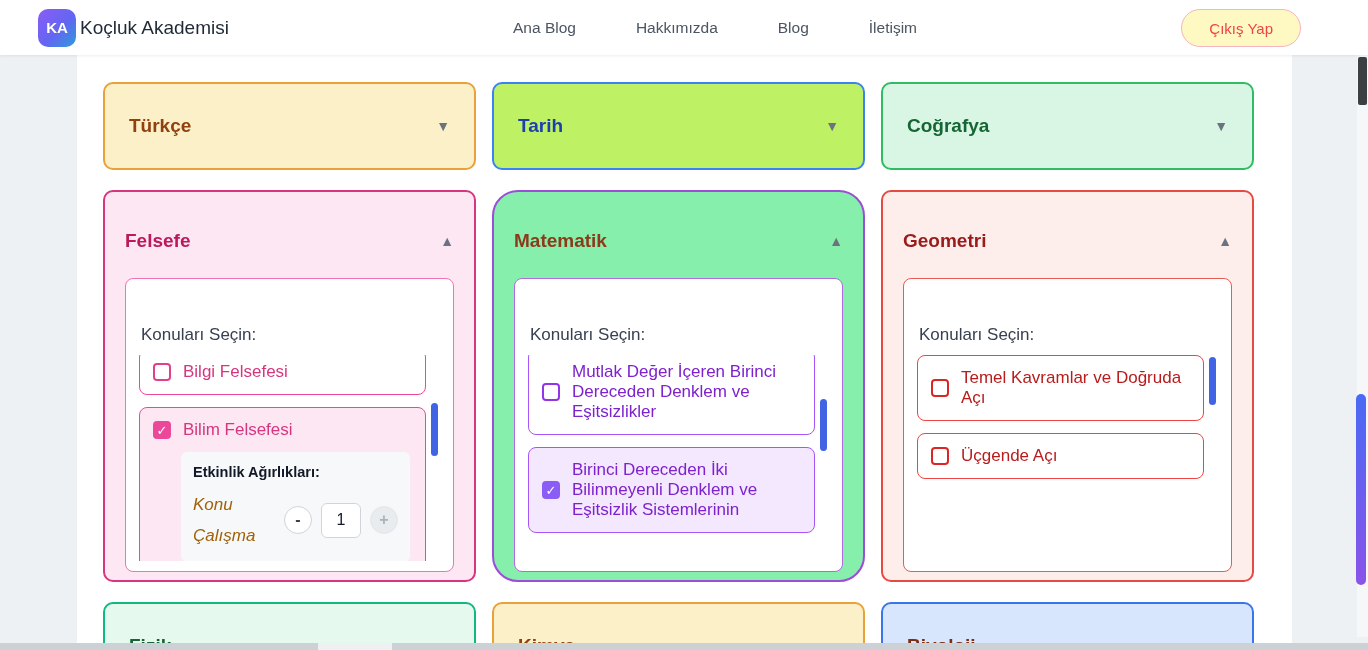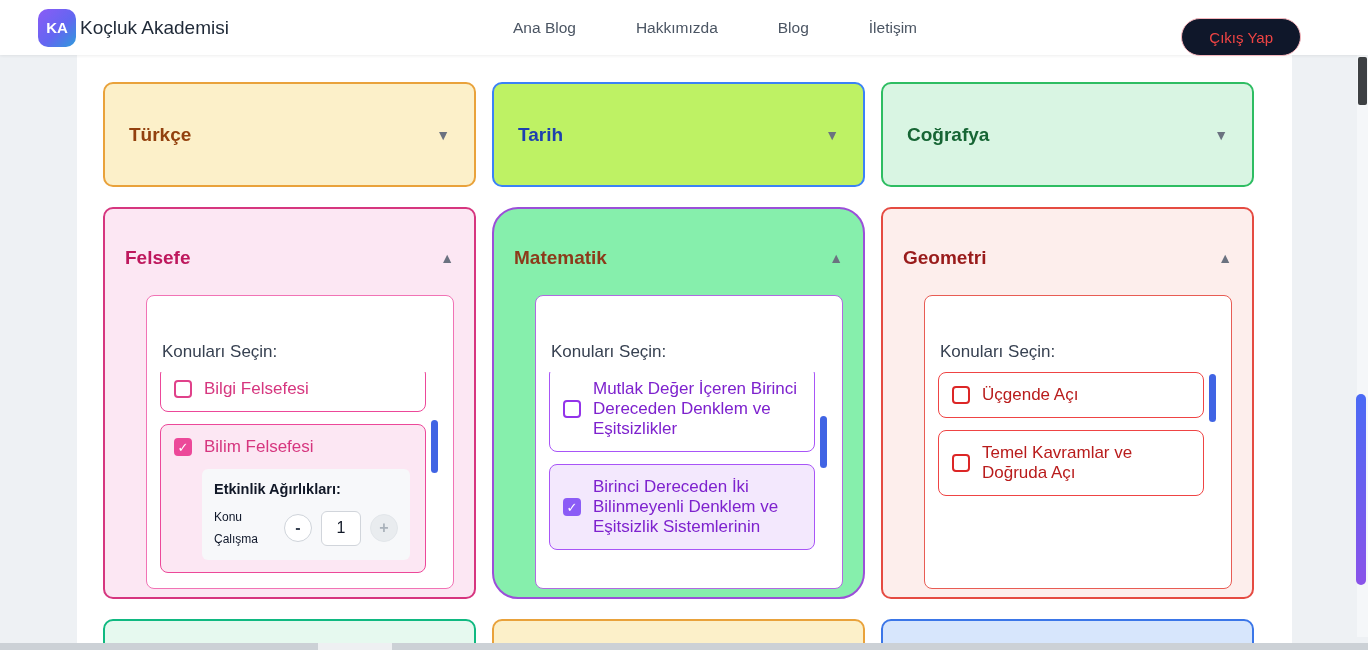--- a/index.html
+++ b/index.html
@@ -9,51 +9,51 @@
   
   .header { position:fixed; top:0; left:0; width:100%; height:55px; background:#fff;
     box-shadow:0 1px 3px rgba(0,0,0,.07); display:flex; align-items:center;
     padding-left:38px; z-index:50; }
   .logo-badge { width:38px; height:38px; border-radius:10px; color:#fff; font-weight:bold;
     font-size:15px; display:flex; align-items:center; justify-content:center;
     background:linear-gradient(135deg,#8b5cf6 0%,#6366f1 55%,#2e9bdb 100%); margin-right:4px; }
   .brand { font-size:19px; font-weight:normal; color:#1f2937; }
   .nav { position:absolute; left:513px; display:flex; gap:60px; }
   .nav a { font-size:15.5px; color:#4b5563; text-decoration:none; }
-  .logout-btn { position:absolute; right:67px; top:18px; height:38px; padding:0 27px;
-    background:#0f172a; border:1px solid #f5b5bc; border-radius:19px; color:#ef4444;
+  .logout-btn { position:absolute; right:67px; top:9px; height:38px; padding:0 27px;
+    background:#fef9c3; border:1px solid #f5b5bc; border-radius:19px; color:#ef4444;
     font-size:15px; font-family:inherit; cursor:pointer; }
 
   
   .main { position:fixed; top:55px; left:77px; width:1215px; height:589px; background:#fff;
     padding:27px 26px; overflow:hidden; }
   .grid { display:grid; grid-template-columns:repeat(3,373px); column-gap:16px; row-gap:20px; }
 
   
   .subj-card { border-radius:10px; border:2px solid; }
   .card-head { display:flex; align-items:center; justify-content:space-between; }
   .subj-title { font-size:19px; font-weight:bold; }
   .chevron { font-size:14px; color:#6b7280; }
-  .collapsed { height:105px; padding:0 24px; }
+  .collapsed { height:88px; padding:0 24px; }
   .collapsed .card-head { height:100%; }
   .expanded { height:392px; padding:38px 20px; }
 
   .turkce   { background:#fcf0c9; border-color:#e9a23b; } .turkce .subj-title   { color:#92400e; }
   .tarih    { background:#bef264; border-color:#3b82f6; } .tarih .subj-title    { color:#1e40af; }
   .cografya { background:#d9f5e3; border-color:#2ebd62; } .cografya .subj-title { color:#166534; }
   .felsefe  { background:#fce7f3; border-color:#d6367f; } .felsefe .subj-title  { color:#be185d; }
   .matematik{ background:#86efac; border-color:#9b4fd8;border-radius:26px; } .matematik .subj-title{ color:#8c3a1a; }
   .geometri { background:#fdeeec; border-color:#e54b42; } .geometri .subj-title { color:#991b1b; }
   .fizik    { background:#e6f9ef; border-color:#10b981; } .fizik .subj-title    { color:#166534; }
   .kimya    { background:#fcf0c9; border-color:#e9a23b; } .kimya .subj-title    { color:#92400e; }
   .biyoloji { background:#d7e6fc; border-color:#3b76e8; } .biyoloji .subj-title { color:#7c2d12; }
 
   
   .panel { margin-top:26px; background:#fff; border-radius:8px; height:294px;
-    padding:46px 13px 8px 13px; overflow:hidden;margin-left:21px; }
+    padding:46px 13px 8px 13px; overflow:hidden; }
   .felsefe  .panel { border:1px solid #f173b5; }
   .matematik .panel{ border:1px solid #b06ae0; }
   .geometri .panel { border:1px solid #e85c54; }
   .select-label { font-size:17px; color:#374151; margin:0 0 10px 2px; }
   .topic-list { position:relative; height:206px; overflow:hidden; }
   .topic-scroll.shift { margin-top:-6px; }
   .list-thumb { position:absolute; right:2px; width:7px; border-radius:4px; background:#4064e4; }
   .felsefe  .list-thumb { top:48px; height:53px; }
   .matematik .list-thumb{ top:44px; height:52px; }
   .geometri .list-thumb { top:2px;  height:48px; }
@@ -73,21 +73,21 @@
   .matematik .topic-item.checked-item { background:#f3e8fd; }
   .matematik .checkbox { border-color:#9333ea; }
   .matematik .checkbox.checked { background:#8b5cf6; border-color:#8b5cf6; }
   .geometri .topic-item { border-color:#ef4444; color:#b91c1c; background:#fff; }
   .geometri .checkbox { border-color:#dc2626; }
 
   
   .weights { background:#f7f8fa; border-radius:6px; margin:12px 2px 0 28px; padding:12px 12px 10px; }
   .weights-title { font-size:14.5px; font-weight:bold; color:#111827; margin-bottom:9px; }
   .weight-row { display:flex; align-items:center; justify-content:space-between; }
-  .weight-label { font-size:12px; color:#0f172a; width:86px; line-height:1.85; }
+  .weight-label { font-size:17px; color:#a16207; width:86px; line-height:1.85;font-style:italic; }
   .stepper { display:flex; align-items:center; gap:9px; }
   .step-btn { width:28px; height:28px; border-radius:50%; font-size:16px; font-weight:bold;
     display:flex; align-items:center; justify-content:center; cursor:pointer; font-family:inherit; }
   .step-minus { background:#fff; border:1px solid #cfd4da; color:#374151; }
   .step-plus  { background:#e9ecef; border:1px solid #e2e6ea; color:#aab2bb; }
   .step-input { width:40px; height:35px; border:1px solid #d1d5db; border-radius:6px;
     text-align:center; font-size:16px; color:#111827; font-family:inherit; }
 
   
   .vtrack { position:fixed; right:0; top:55px; width:11px; height:582px; background:#f5f7f9; }
@@ -209,27 +209,27 @@
         <div class="subj-title">Geometri</div>
         <span class="chevron">▲</span>
       </div>
       <div class="panel">
         <div class="select-label">Konuları Seçin:</div>
         <div class="topic-list">
           <div class="topic-scroll">
             <div class="topic-item">
               <div class="topic-row">
                 <span class="checkbox"></span>
+                <span>Temel Kavramlar ve Doğruda Açı</span>
+              </div>
+            </div>
+            <div class="topic-item">
+              <div class="topic-row">
+                <span class="checkbox"></span>
                 <span>Üçgende Açı</span>
-              </div>
-            </div>
-            <div class="topic-item">
-              <div class="topic-row">
-                <span class="checkbox"></span>
-                <span>Temel Kavramlar ve Doğruda Açı</span>
               </div>
             </div>
           </div>
           <div class="list-thumb"></div>
         </div>
       </div>
     </div>
 
     <div class="subj-card collapsed fizik">
       <div class="card-head">

